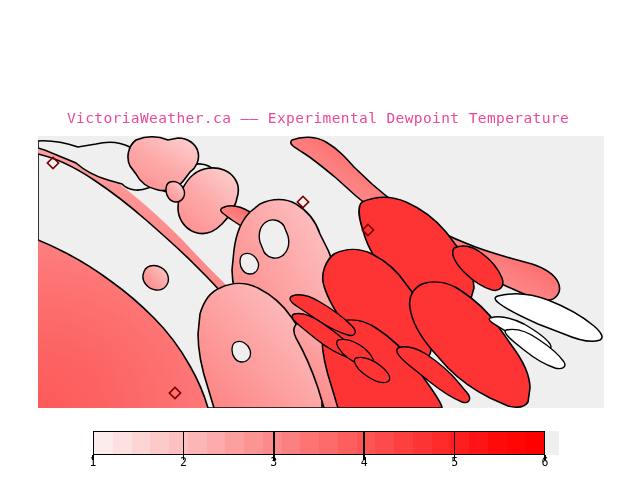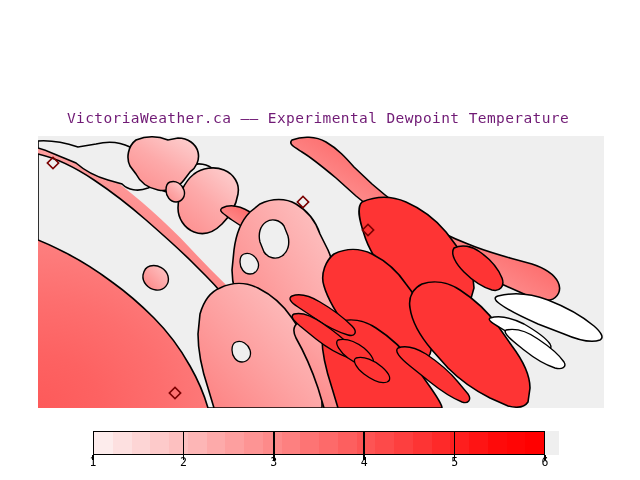--- a/index.html
+++ b/index.html
@@ -7,21 +7,21 @@
     width:640px;height:480px;background:#ffffff;
     font-family:"DejaVu Sans Mono","Liberation Mono",monospace;
     overflow:hidden;position:relative;
   }
   #root{position:absolute;left:0;top:0;width:640px;height:480px;}
 
   
   #title{
     position:absolute;left:0;top:110px;width:636px;
     text-align:center;font-size:14.5px;letter-spacing:0.4px;
-    color:#701a75;white-space:nowrap;
+    color:#ec4899;white-space:nowrap;
   }
 
   
   #map-panel{
     position:absolute;left:38px;top:136px;width:566px;height:272px;
     background:#efefef;overflow:hidden;
   }
   #map-svg{display:block;width:566px;height:272px;}
 
   

